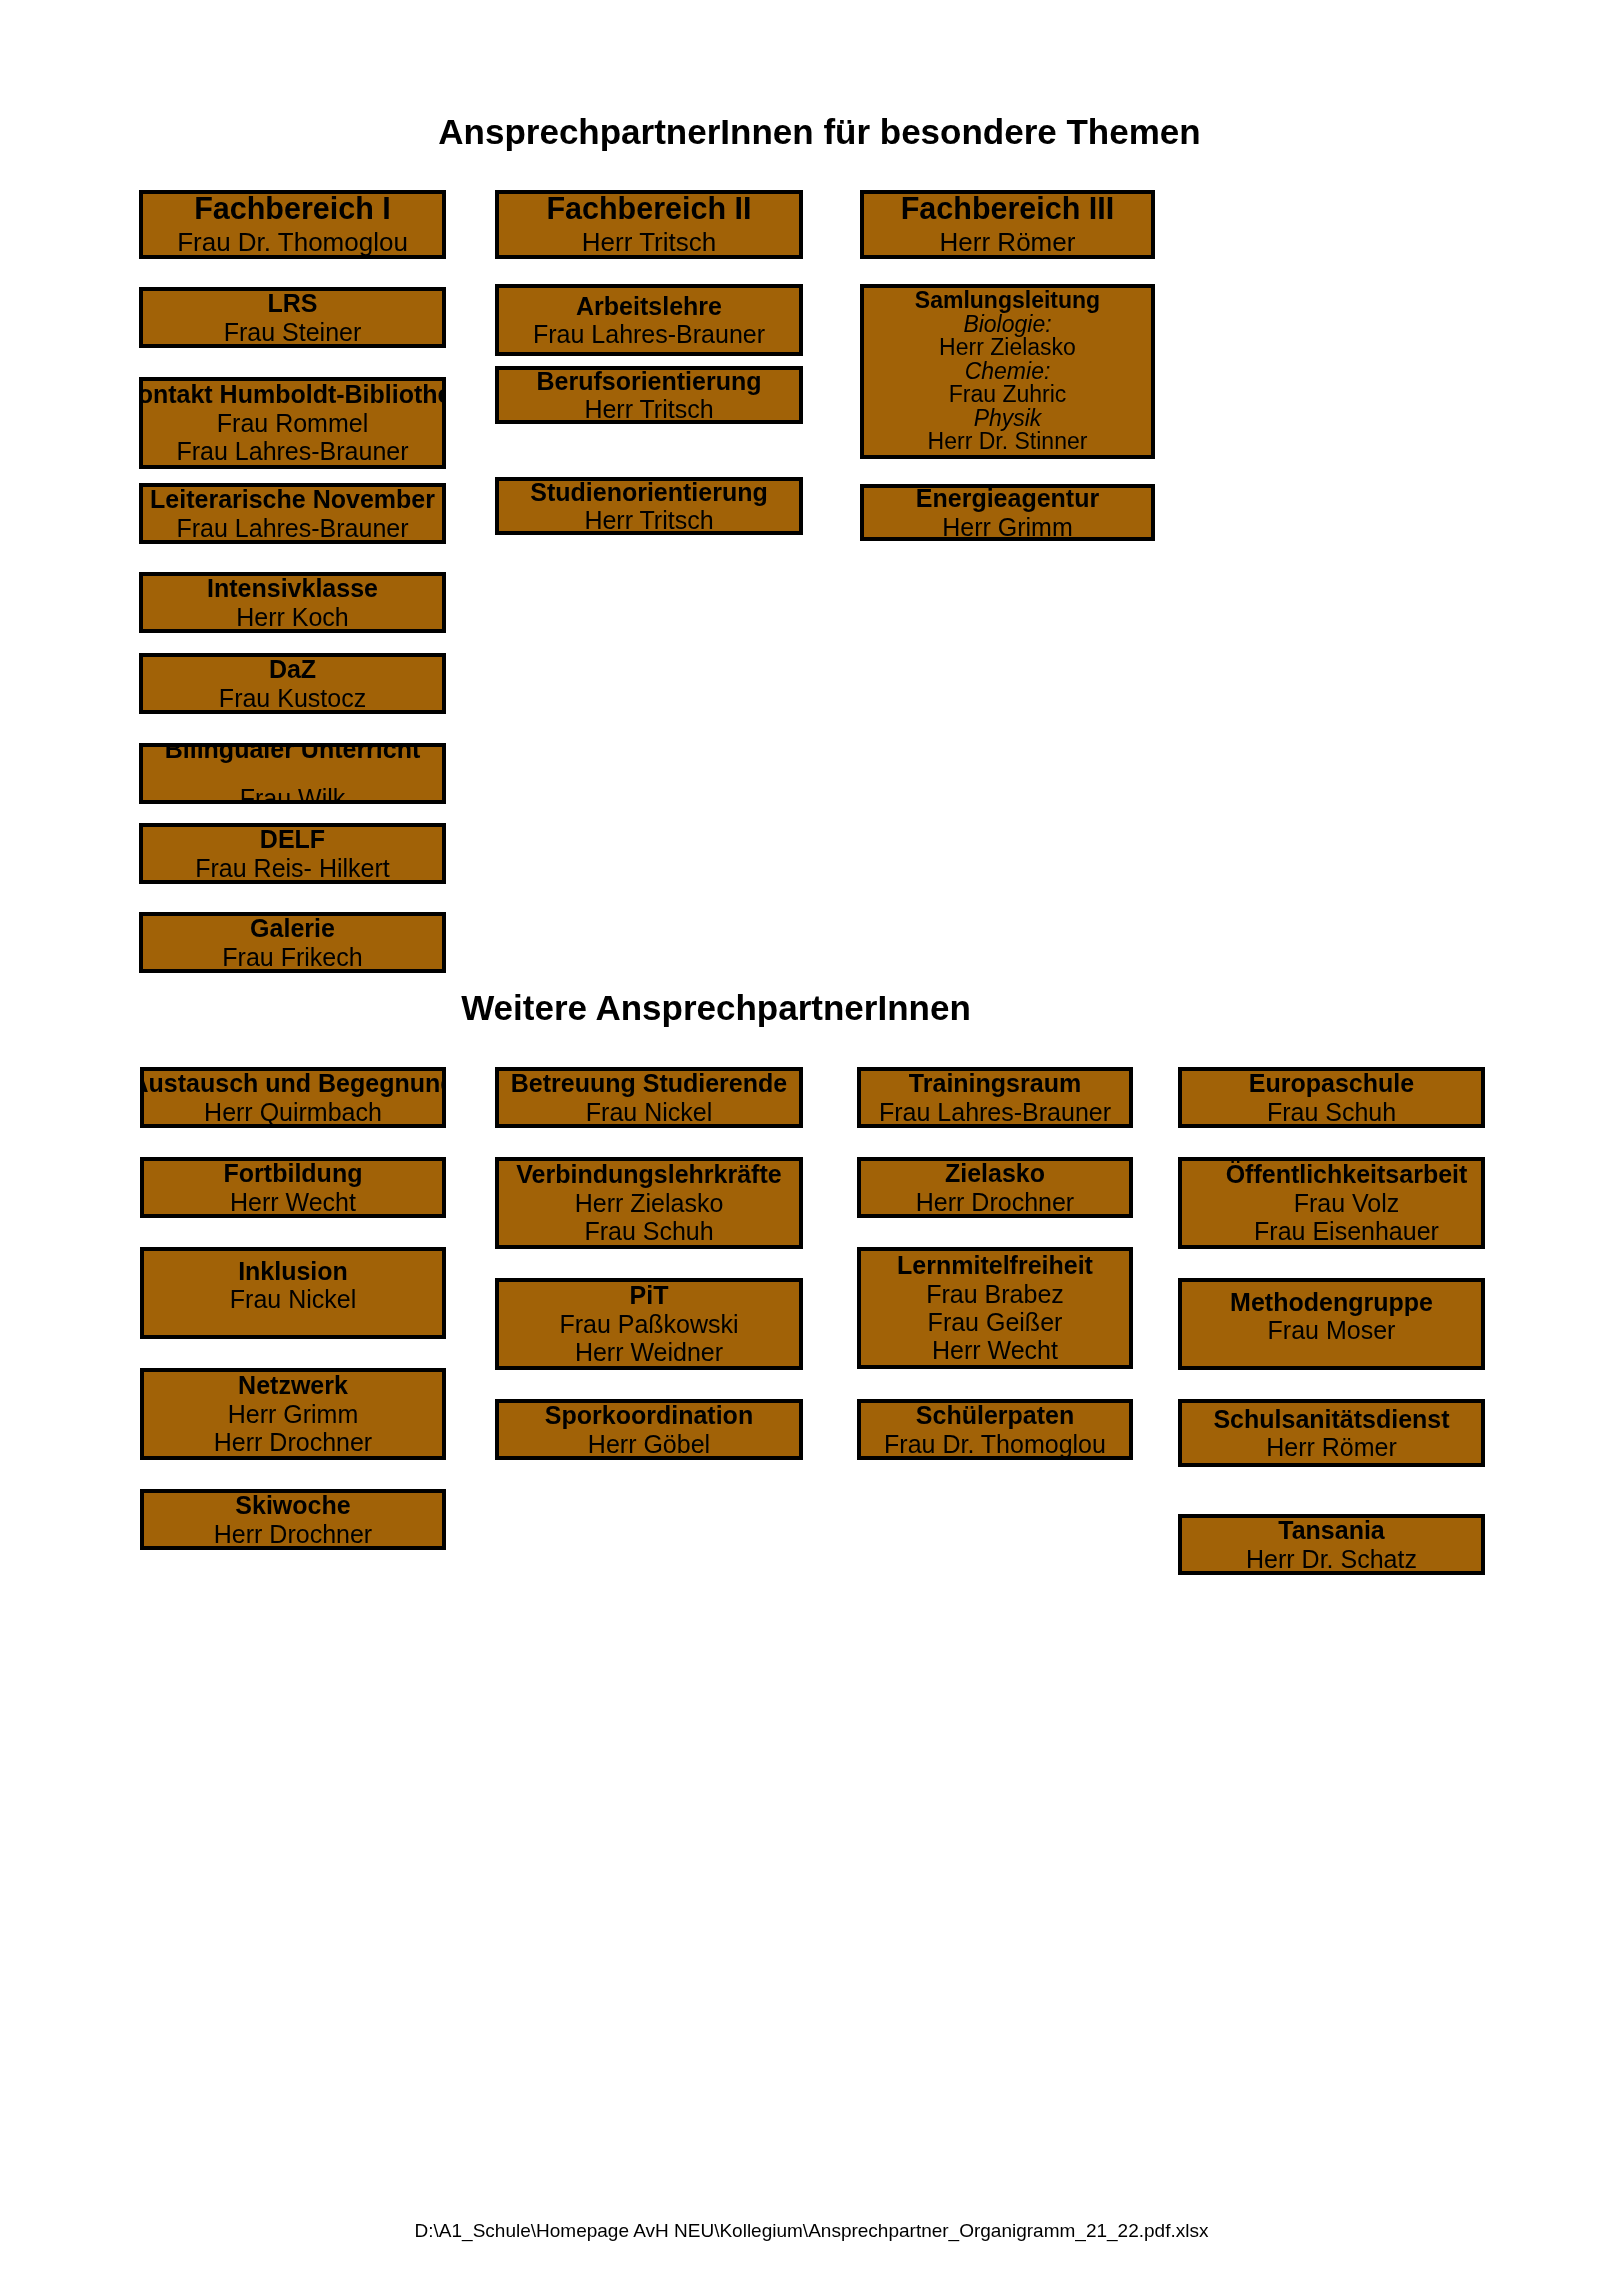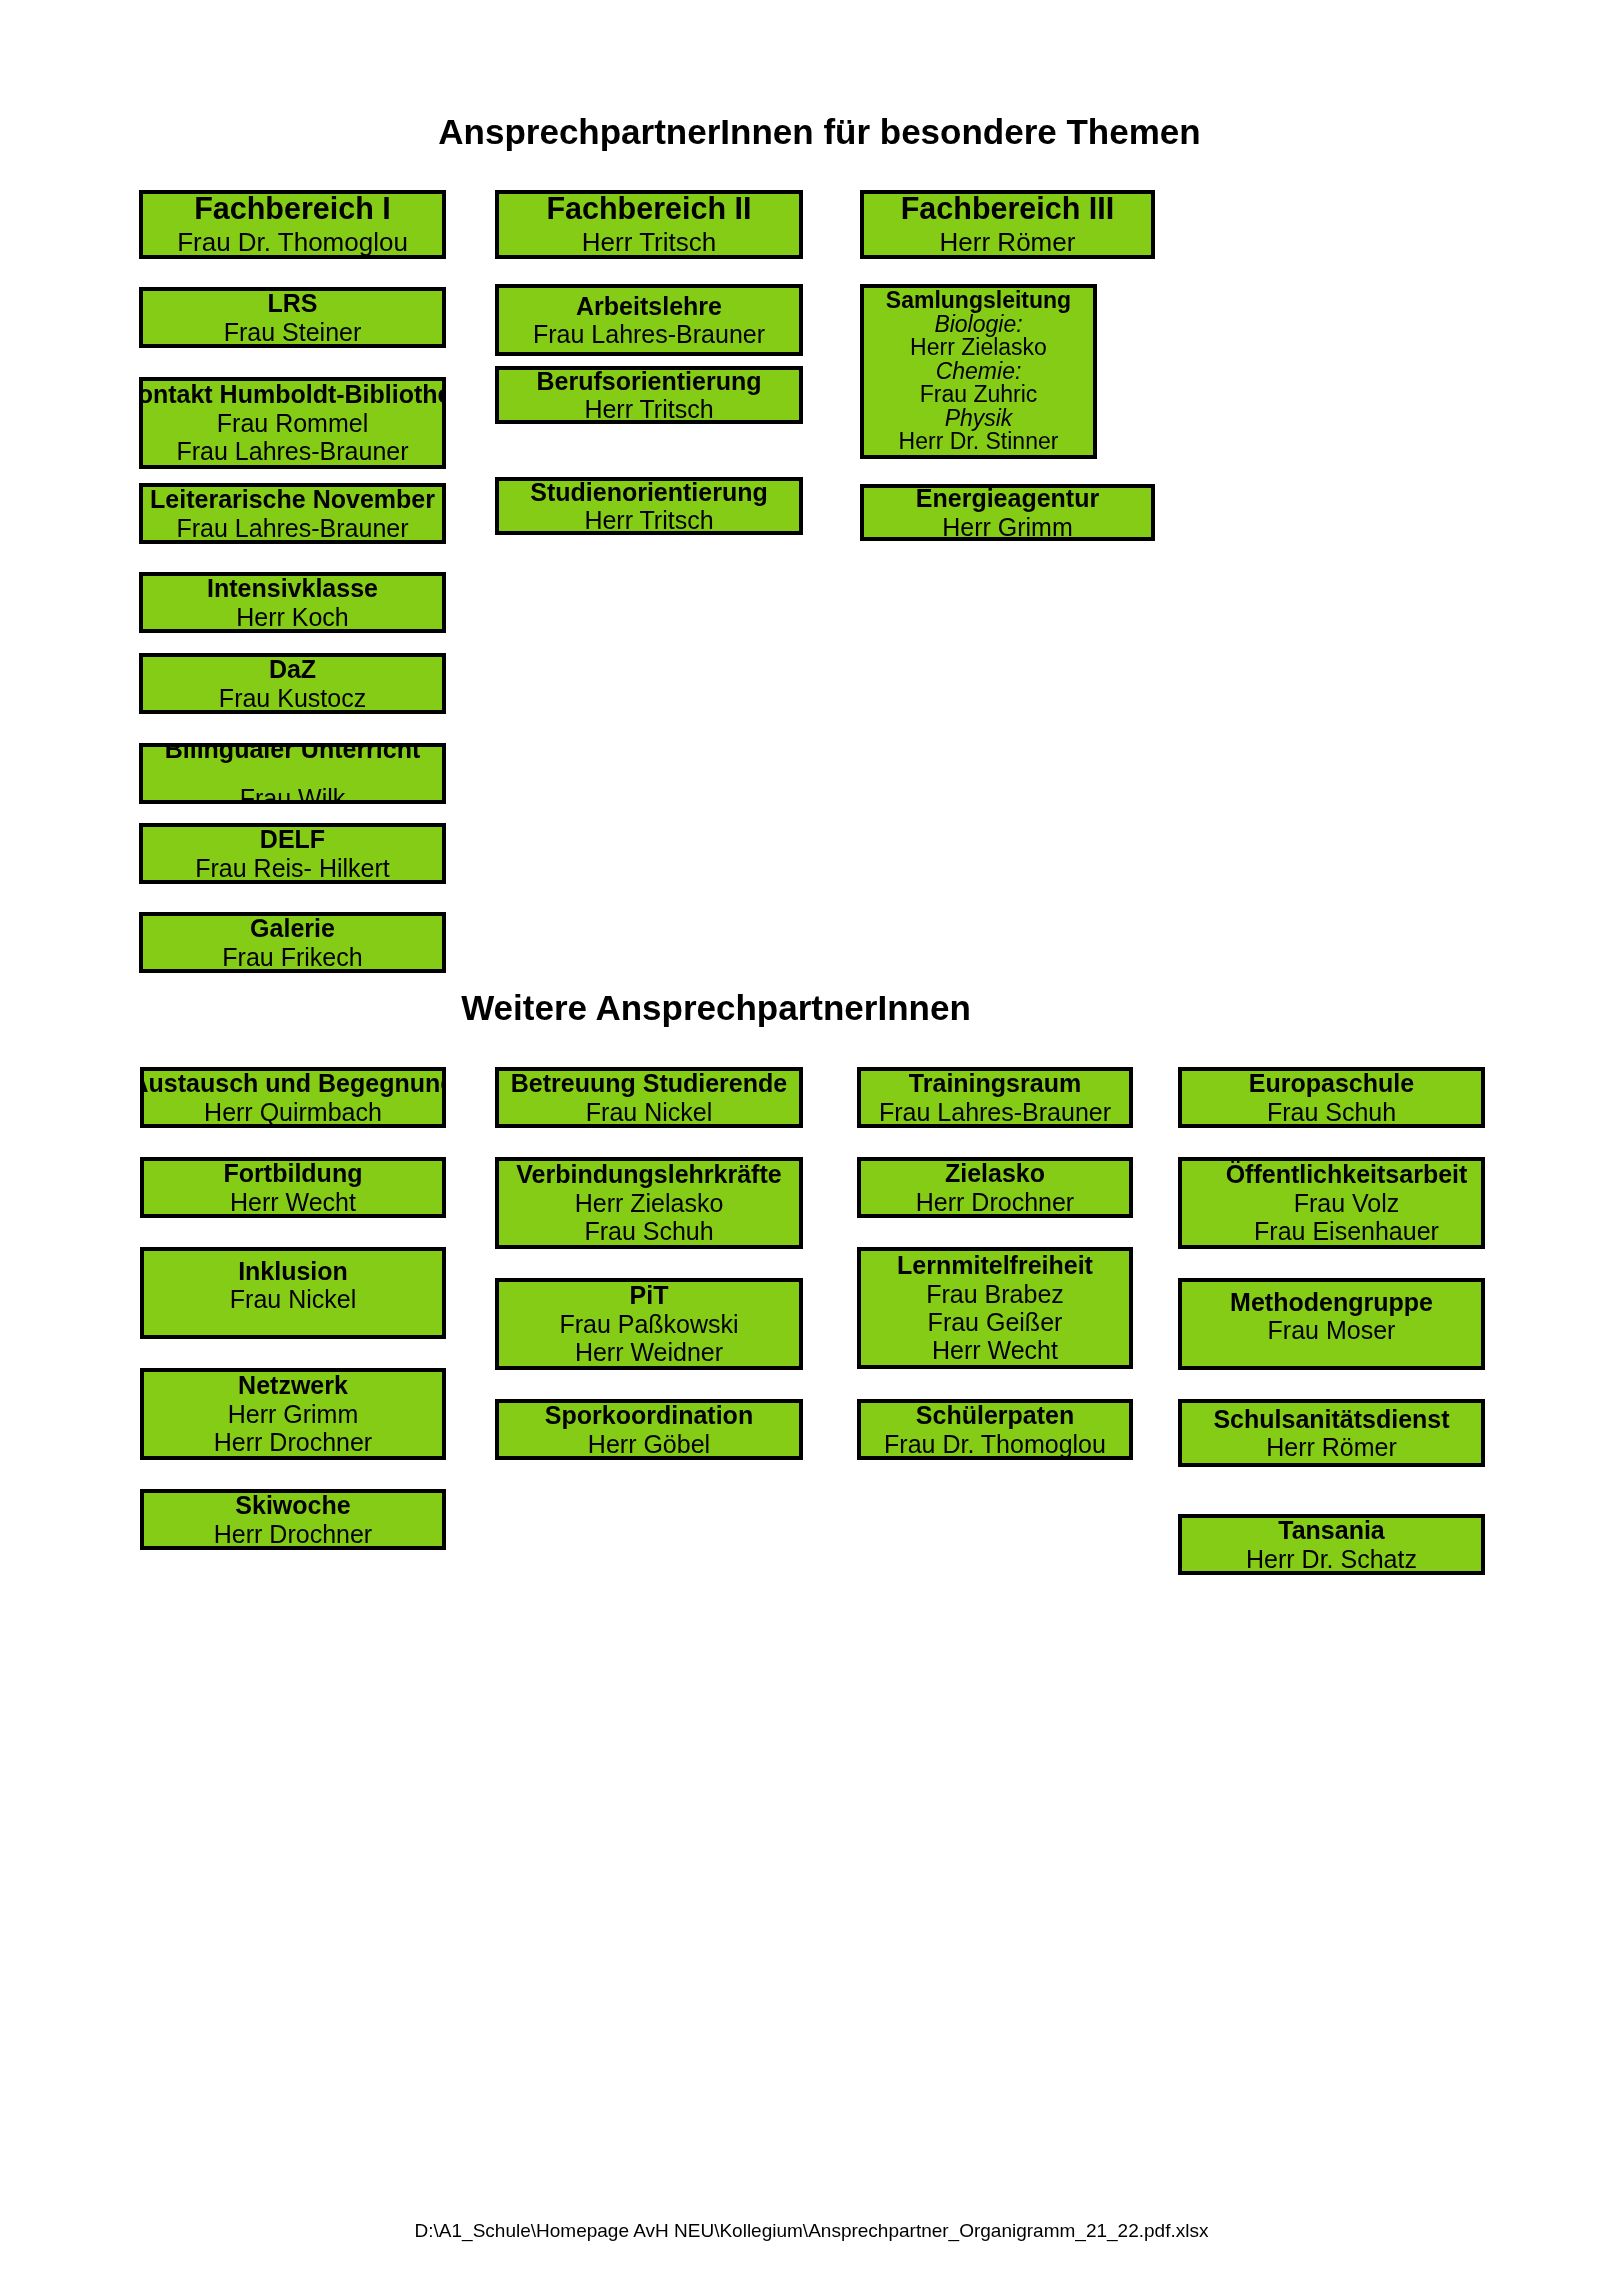--- a/index.html
+++ b/index.html
@@ -33,21 +33,21 @@
     width: 1432px;
     text-align: center;
     font-size: 35px;
     font-weight: bold;
     margin: 0;
   }
   .box {
     position: absolute;
     box-sizing: border-box;
     border: 4.9px solid #000000;
-    background: #84cc16;
+    background: #a16207;
     display: flex;
     flex-direction: column;
     justify-content: center;
     align-items: center;
     text-align: center;
     overflow: hidden;
   }
   .box-title {
     font-weight: bold;
     font-size: 25px;
@@ -153,21 +153,21 @@
         <div class="box-line">Herr Tritsch</div>
       </div>
       <div class="box" style="left: 495px; top: 477px; width: 308px; height: 58px;">
         <div class="box-title">Studienorientierung</div>
         <div class="box-line">Herr Tritsch</div>
       </div>
       <div class="box fb" style="left: 860px; top: 190px; width: 295px; height: 69px;">
         <div class="box-title">Fachbereich III</div>
         <div class="box-line">Herr Römer</div>
       </div>
-      <div class="box compact" style="left: 860px; top: 284px; width: 237px; height: 175px;">
+      <div class="box compact" style="left: 860px; top: 284px; width: 295px; height: 175px;">
         <div class="box-title">Samlungsleitung</div>
         <div class="box-line italic">Biologie:</div>
         <div class="box-line">Herr Zielasko</div>
         <div class="box-line italic">Chemie:</div>
         <div class="box-line">Frau Zuhric</div>
         <div class="box-line italic">Physik</div>
         <div class="box-line">Herr Dr. Stinner</div>
       </div>
       <div class="box" style="left: 860px; top: 484px; width: 295px; height: 57px;">
         <div class="box-title">Energieagentur</div>

